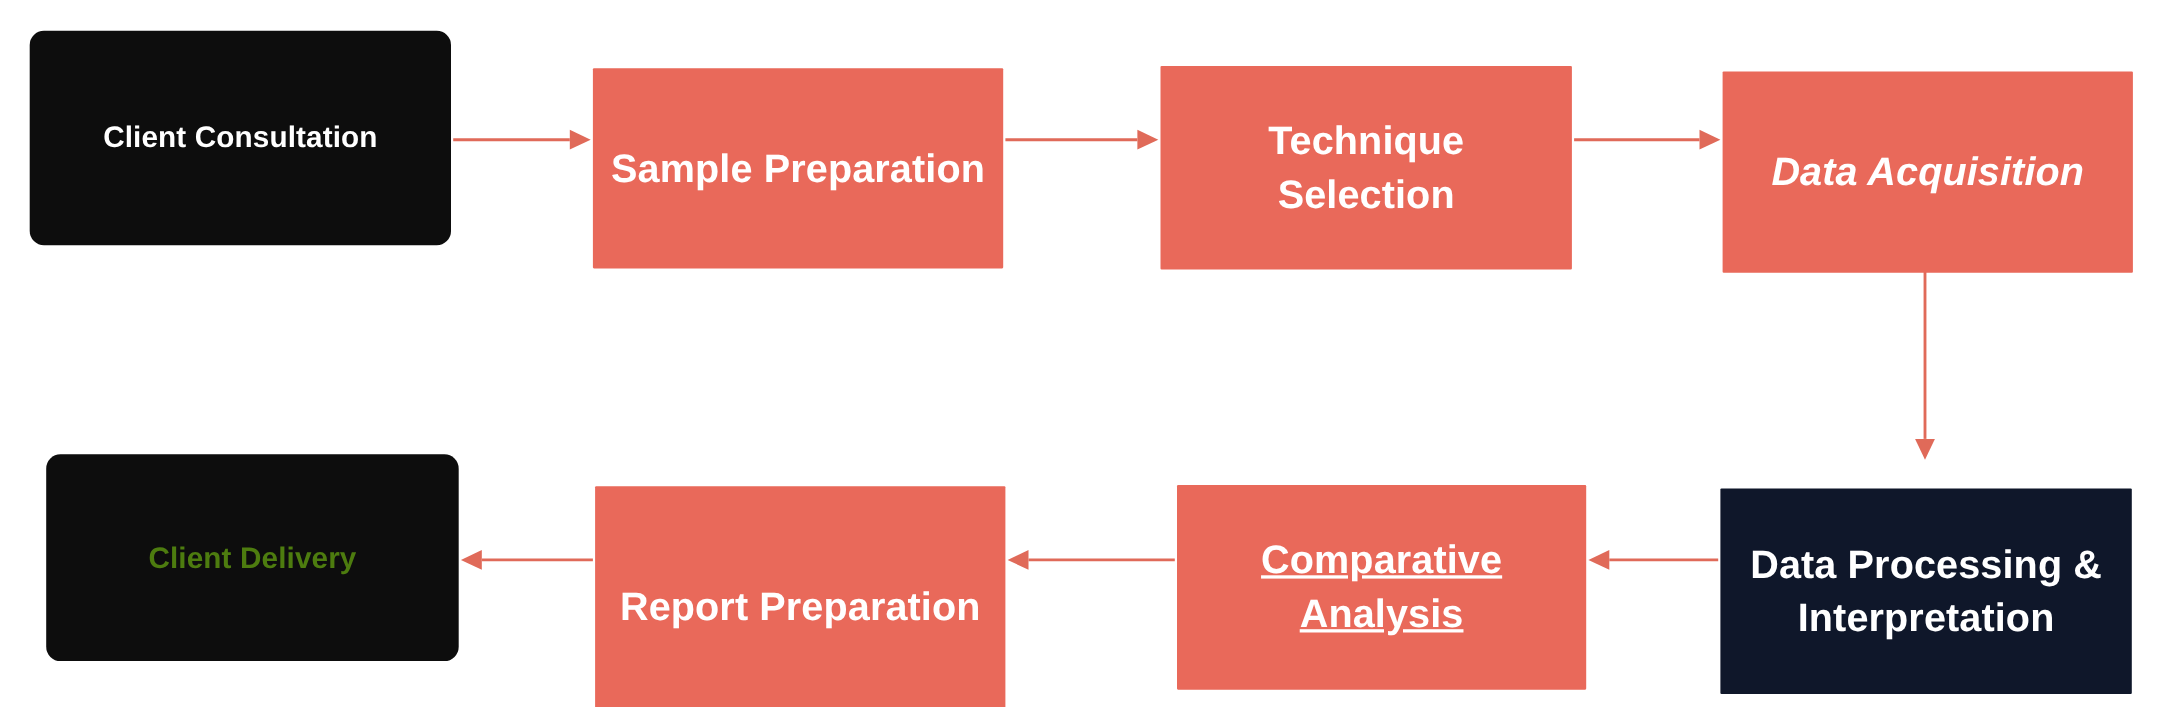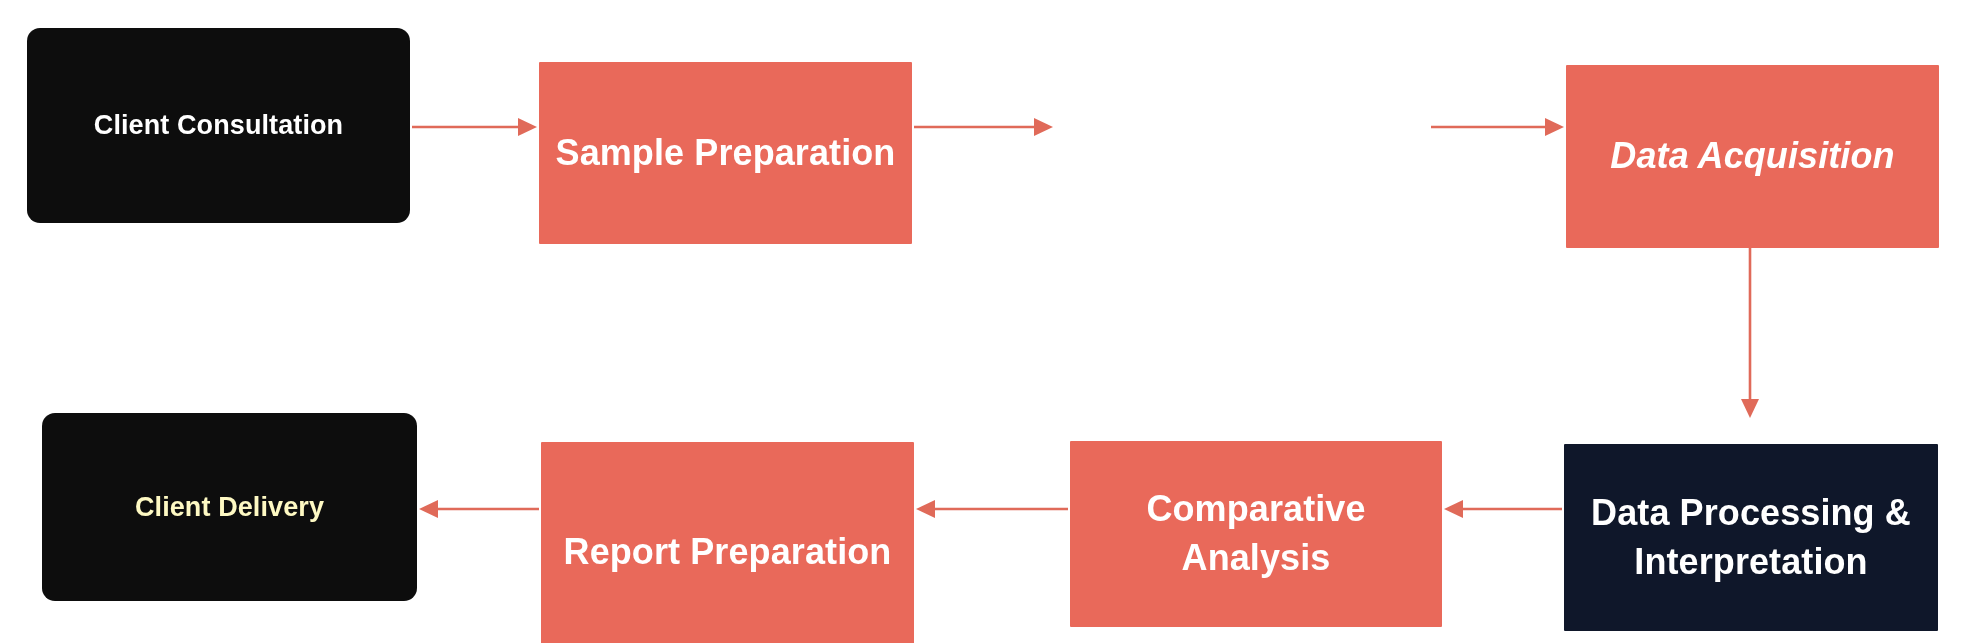--- a/index.html
+++ b/index.html
@@ -93,36 +93,39 @@
   </svg>
 
   <div class="node terminal" id="node-client-consultation" style="left: 27px; top: 28px; width: 383px; height: 195px; background: rgb(13, 13, 13); color: rgb(255, 255, 255);">
     <span class="node-label">Client Consultation</span>
   </div>
 
   <div class="node process" id="node-sample-preparation" style="left: 539px; top: 38px; width: 373px; height: 182px; background: rgb(233, 105, 90); color: rgb(255, 255, 255);">
     <span class="node-label">Sample Preparation</span>
   </div>
 
+  <div class="node process" id="node-technique-selection" style="left: 1055px; top: 36px; width: 374px; height: 185px; background: rgb(233, 105, 90); color: rgb(255, 255, 255);">
+    <span class="node-label">Technique Selection</span>
+  </div>
 
   <div class="node process" id="node-data-acquisition" style="left: 1566px; top: 41px; width: 373px; height: 183px; background: rgb(233, 105, 90); color: rgb(255, 255, 255); font-style: italic;">
     <span class="node-label">Data Acquisition</span>
   </div>
 
   <div class="node process" id="node-data-processing-interpretation" style="left: 1564px; top: 420px; width: 374px; height: 187px; background: #0f172a; color: rgb(255, 255, 255);">
     <span class="node-label">Data Processing &amp;
 Interpretation</span>
   </div>
 
-  <div class="node process" id="node-comparative-analysis" style="left: 1070px; top: 417px; width: 372px; height: 186px; background: rgb(233, 105, 90); color: rgb(255, 255, 255);">
+  <div class="node process" id="node-comparative-analysis" style="left: 1070px; top: 417px; width: 372px; height: 186px; background: rgb(233, 105, 90); color: rgb(255, 255, 255); text-decoration: underline;">
     <span class="node-label">Comparative
 Analysis</span>
   </div>
 
   <div class="node process" id="node-report-preparation" style="left: 541px; top: 418px; width: 373px; height: 220px; background: rgb(233, 105, 90); color: rgb(255, 255, 255);">
     <span class="node-label">Report Preparation</span>
   </div>
 
-  <div class="node terminal" id="node-client-delivery" style="left: 42px; top: 413px; width: 375px; height: 188px; background: rgb(13, 13, 13); color: #fef9c3;">
+  <div class="node terminal" id="node-client-delivery" style="left: 42px; top: 413px; width: 375px; height: 188px; background: rgb(13, 13, 13); color: #4d7c0f;">
     <span class="node-label">Client Delivery</span>
   </div>
 
 </div>
 
 </body></html>

